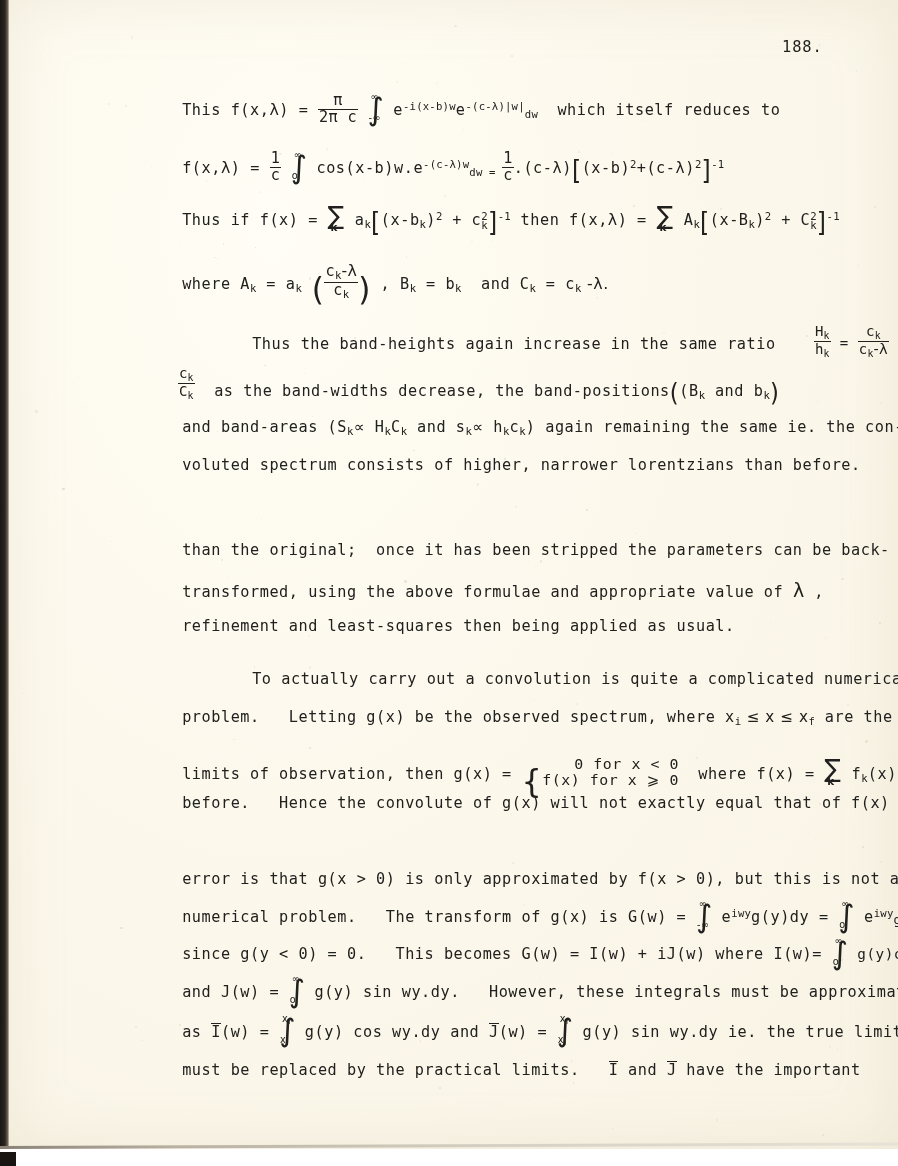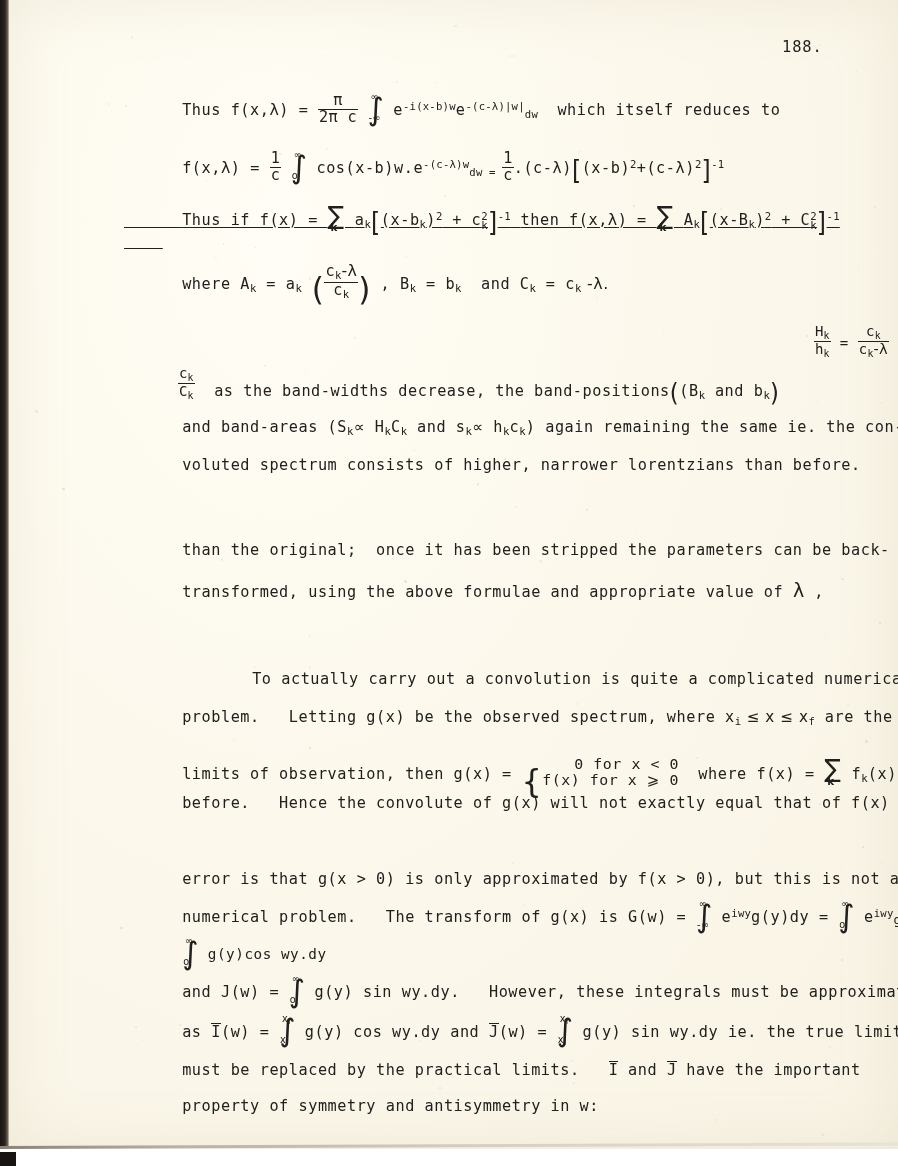--- a/index.html
+++ b/index.html
@@ -369,35 +369,38 @@
       <div class="speck" style="width: 1.71px; height: 1.71px; left: 855.5px; top: 70.1px; opacity: 0.31;"></div>
       <div class="speck" style="width: 1.24px; height: 1.24px; left: 769.9px; top: 622.2px; opacity: 0.45;"></div>
       <div class="speck" style="width: 2.2px; height: 2.2px; left: 805.7px; top: 335.1px; opacity: 0.45;"></div>
     </div>
 
   <div id="content">
 
     <div class="pageno">188.</div>
 
     <div class="ln" style="left:120px; top:78px;">
-      <span>Thus f(x,</span><span class="lam">λ</span><span>) = </span><span class="frac"><span class="num pi">π</span><span class="den">2π c</span></span>&nbsp;<span class="intg"><span class="glyph">∫</span><span class="up">∞</span><span class="lo">-∞</span></span>&nbsp;<span>e</span><sup>-i(x-b)w</sup><span>e</span><sup>-(c-λ)|w|</sup><sub>dw</sub>&nbsp; <span>which itself reduces to</span>
+      <span>This f(x,</span><span class="lam">λ</span><span>) = </span><span class="frac"><span class="num pi">π</span><span class="den">2π c</span></span>&nbsp;<span class="intg"><span class="glyph">∫</span><span class="up">∞</span><span class="lo">-∞</span></span>&nbsp;<span>e</span><sup>-i(x-b)w</sup><span>e</span><sup>-(c-λ)|w|</sup><sub>dw</sub>&nbsp; <span>which itself reduces to</span>
     </div>
 
     <div class="ln" style="left:120px; top:136px;">
       <span>f(x,</span><span class="lam">λ</span><span>) = </span><span class="frac"><span class="num">1</span><span class="den">c</span></span>&nbsp;<span class="intg"><span class="glyph">∫</span><span class="up">∞</span><span class="lo">o</span></span>&nbsp;<span>cos(x-b)w.e</span><sup>-(c-λ)w</sup><sub>dw = </sub><span class="frac"><span class="num">1</span><span class="den">c</span></span><span>.(c-λ)</span><span class="bigbr">[</span><span>(x-b)</span><sup>2</sup><span>+(c-λ)</span><sup>2</sup><span class="bigbr">]</span><sup>-1</sup>
     </div>
 
-    <div class="ln" style="left:120px; top:196px;text-decoration:underline;">
+    <div class="ln" style="left:120px; top:196px;">
       <span>Thus if f(x) = </span><span class="sum"><span class="glyph">∑</span><span class="lo">k</span></span>&nbsp;<span>a</span><sub>k</sub><span class="bigbr">[</span><span>(x-b</span><sub>k</sub>)<sup>2</sup><span> + c</span><sub style="display:inline-block; vertical-align:-0.30em;">k</sub><sup style="margin-left:-0.62em;">2</sup><span class="bigbr">]</span><sup>-1</sup> <span>then f(x,</span><span class="lam">λ</span><span>) = </span><span class="sum"><span class="glyph">∑</span><span class="lo">k</span></span>&nbsp;<span>A</span><sub>k</sub><span class="bigbr">[</span><span>(x-B</span><sub>k</sub>)<sup>2</sup><span> + C</span><sub style="display:inline-block; vertical-align:-0.30em;">k</sub><sup style="margin-left:-0.62em;">2</sup><span class="bigbr">]</span><sup>-1</sup>
     </div>
 
     <div class="ln" style="left:120px; top:248px;">
       <span>where A</span><sub>k</sub><span> = a</span><sub>k</sub> <span class="bigpar">(</span><span class="frac"><span class="num"><span>c</span><sub>k</sub><span class="lam">-λ</span></span><span class="den"><span>c</span><sub>k</sub></span></span><span class="bigpar">)</span> <span>, B</span><sub>k</sub><span> = b</span><sub>k</sub>&nbsp; <span>and C</span><sub>k</sub><span> = c</span><sub>k</sub><span class="lam"> -λ.</span>
     </div>
 
+    <div class="ln" style="left:190px; top:322px;">
+      <span>Thus the band-heights again increase in the same ratio</span>
+    </div>
 
     <div class="ln" style="left:756px; top:310px; font-size:14px;">
       <span class="frac"><span class="num"><span>H</span><sub>k</sub></span><span class="den"><span>h</span><sub>k</sub></span></span><span> = </span><span class="frac"><span class="num"><span>c</span><sub>k</sub></span><span class="den"><span>c</span><sub>k</sub><span class="lam">-λ</span></span></span><span> =</span>
     </div>
 
     <div class="ln" style="left:120px; top:352px; font-size:14px;">
       <span class="frac"><span class="num"><span>c</span><sub>k</sub></span><span class="den"><span>C</span><sub>k</sub></span></span>
     </div>
 
     <div class="ln" style="left:152px; top:367px;">
@@ -411,20 +414,23 @@
     <div class="ln" style="left:120px; top:443px;">
       <span>voluted spectrum consists of higher, narrower lorentzians than before.</span>
     </div>
 
     <div class="ln" style="left:120px; top:528px;">
       <span>than the original;  once it has been stripped the parameters can be back-</span>
     </div>
     <div class="ln" style="left:120px; top:566px;">
       <span>transformed, using the above formulae and appropriate value of </span><span class="lam" style="font-size:1.25em;">λ</span><span> ,</span>
     </div>
+    <div class="ln" style="left:120px; top:604px;">
+      <span>refinement and least-squares then being applied as usual.</span>
+    </div>
 
     <div class="ln" style="left:190px; top:657px;">
       <span>To actually carry out a convolution is quite a complicated numerical</span>
     </div>
 
     <div class="ln" style="left:120px; top:695px;">
       <span>problem.   Letting g(x) be the observed spectrum, where x</span><sub>i</sub><span class="sym"> ≤ x ≤ x</span><sub>f</sub><span> are the</span>
     </div>
 
     <div class="ln" style="left:120px; top:741px;">
@@ -438,33 +444,30 @@
 
     <div class="ln" style="left:120px; top:857px;">
       <span>error is that g(x &gt; 0) is only approximated by f(x &gt; 0), but this is not a</span>
     </div>
 
     <div class="ln" style="left:120px; top:894px;">
       <span>numerical problem.   The transform of g(x) is G(w) = </span><span class="intg"><span class="glyph">∫</span><span class="up">∞</span><span class="lo">-∞</span></span>&nbsp;<span>e</span><sup>iwy</sup><span>g(y)dy = </span><span class="intg"><span class="glyph">∫</span><span class="up">∞</span><span class="lo">o</span></span>&nbsp;<span>e</span><sup>iwy</sup><sub style="font-size:0.82em; vertical-align:-0.18em;">g(y) dy</sub>
     </div>
 
     <div class="ln" style="left:120px; top:932px;">
-      <span class="intg"><span class="glyph">∫</span><span class="up">∞</span><span class="lo">o</span></span>&nbsp;<span style="font-size:0.94em;">g(y)cos wy.dy</span>
+      <span>since g(y &lt; 0) = 0.   This becomes G(w) = I(w) + iJ(w) where I(w)= </span><span class="intg"><span class="glyph">∫</span><span class="up">∞</span><span class="lo">o</span></span>&nbsp;<span style="font-size:0.94em;">g(y)cos wy.dy</span>
     </div>
 
     <div class="ln" style="left:120px; top:970px;">
       <span>and J(w) = </span><span class="intg"><span class="glyph">∫</span><span class="up">∞</span><span class="lo">o</span></span>&nbsp;<span>g(y) sin wy.dy.   However, these integrals must be approximated</span>
     </div>
 
     <div class="ln" style="left:120px; top:1008px;">
       <span>as </span><span class="obar">I</span><span>(w) = </span><span class="intg"><span class="glyph">∫</span><span class="up"><span>x</span><sub>f</sub></span><span class="lo"><span>x</span><sub>i</sub></span></span>&nbsp;<span>g(y) cos wy.dy and </span><span class="obar">J</span><span>(w) = </span><span class="intg"><span class="glyph">∫</span><span class="up"><span>x</span><sub>f</sub></span><span class="lo"><span>x</span><sub>i</sub></span></span>&nbsp;<span>g(y) sin wy.dy ie. the true limits</span>
     </div>
 
     <div class="ln" style="left:120px; top:1046px;">
       <span>must be replaced by the practical limits.   </span><span class="obar">I</span><span> and </span><span class="obar">J</span><span> have the important</span>
     </div>
 
-    <div class="ln" style="left:120px; top:1084px;">
-      <span>property of symmetry and antisymmetry in w:</span>
-    </div>
 
   </div>
 </div>
 
 </body></html>

